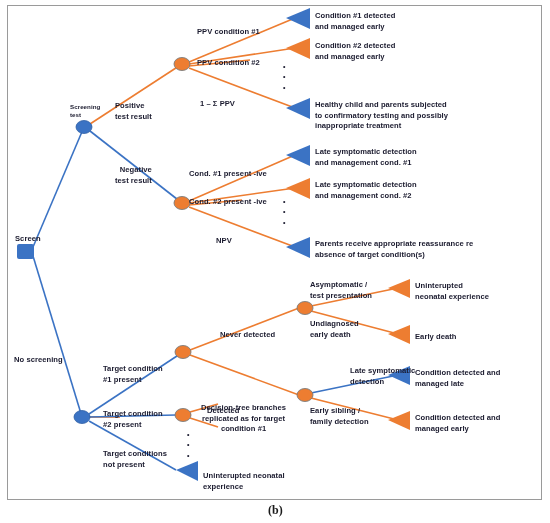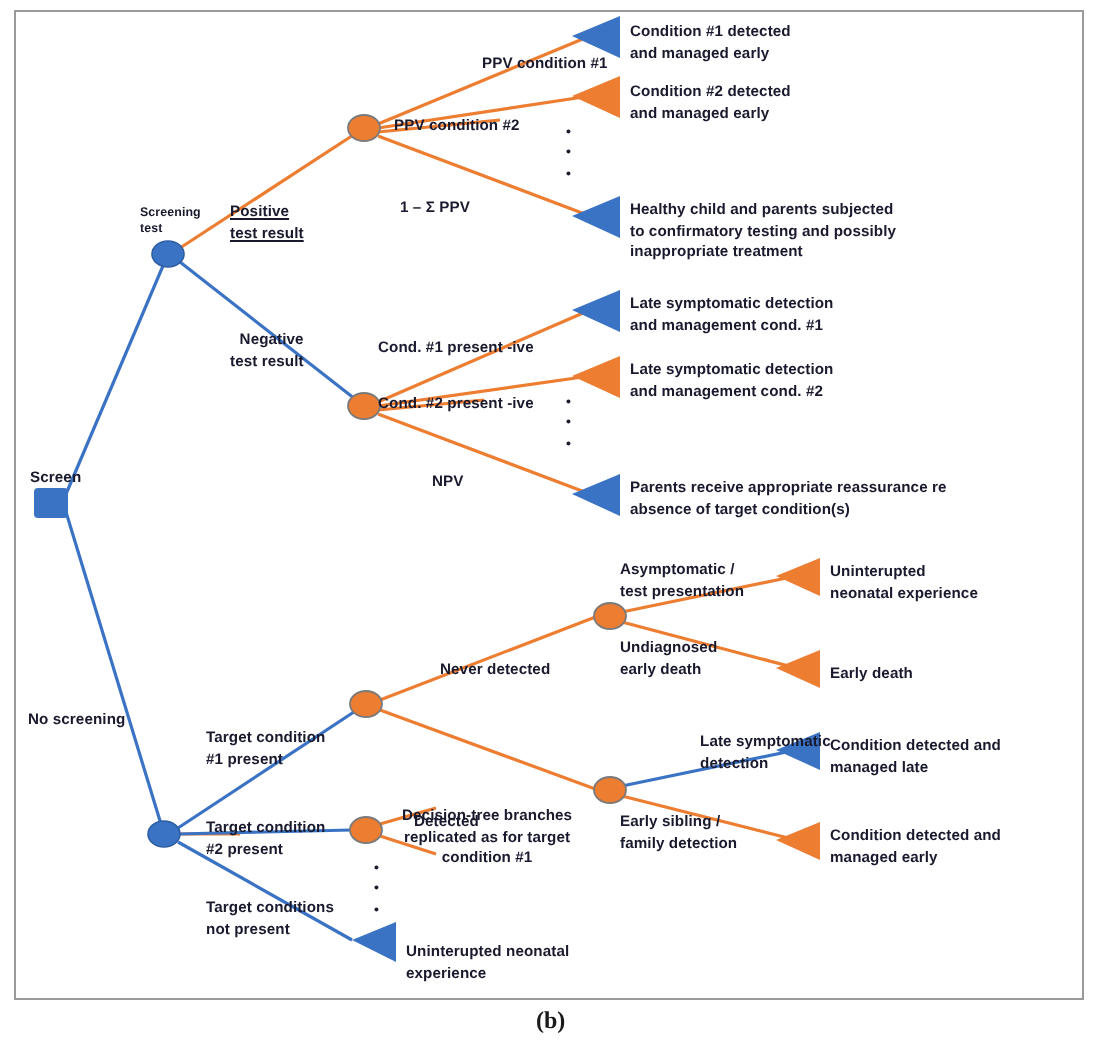--- a/index.html
+++ b/index.html
@@ -84,26 +84,26 @@
     <ellipse cx="183" cy="352" rx="8" ry="6.5" fill="#ed7d31" stroke="#7a7a7a" stroke-width="0.9"></ellipse>
     <ellipse cx="183" cy="415" rx="8" ry="6.5" fill="#ed7d31" stroke="#7a7a7a" stroke-width="0.9"></ellipse>
     <ellipse cx="305" cy="308" rx="8" ry="6.5" fill="#ed7d31" stroke="#7a7a7a" stroke-width="0.9"></ellipse>
     <ellipse cx="305" cy="395" rx="8" ry="6.5" fill="#ed7d31" stroke="#7a7a7a" stroke-width="0.9"></ellipse>
   </g>
 </svg>
 
 <div class="lbl sm" style="left:70px;top:103px;">Screening
 test</div>
 <div class="lbl" style="left:15px;top:234px;">Screen</div>
-<div class="lbl" style="left:115px;top:101px;text-decoration:underline;">Positive
+<div class="lbl" style="left:115px;top:101px;">Positive
 test result</div>
 <div class="lbl" style="left:115px;top:165px;text-align:right;">Negative
 test result</div>
 
-<div class="lbl" style="left:197px;top:27px;margin-left:44px;">PPV condition #1</div>
+<div class="lbl" style="left:197px;top:27px;">PPV condition #1</div>
 <div class="lbl" style="left:197px;top:58px;">PPV condition #2</div>
 <div class="lbl" style="left:200px;top:99px;">1 – Σ PPV</div>
 
 <div class="lbl" style="left:189px;top:169px;">Cond. #1 present -ive</div>
 <div class="lbl" style="left:189px;top:197px;">Cond. #2 present -ive</div>
 <div class="lbl" style="left:216px;top:236px;">NPV</div>
 
 <div class="lbl" style="left:14px;top:355px;">No screening</div>
 <div class="lbl" style="left:103px;top:364px;">Target condition
 #1 present</div>

